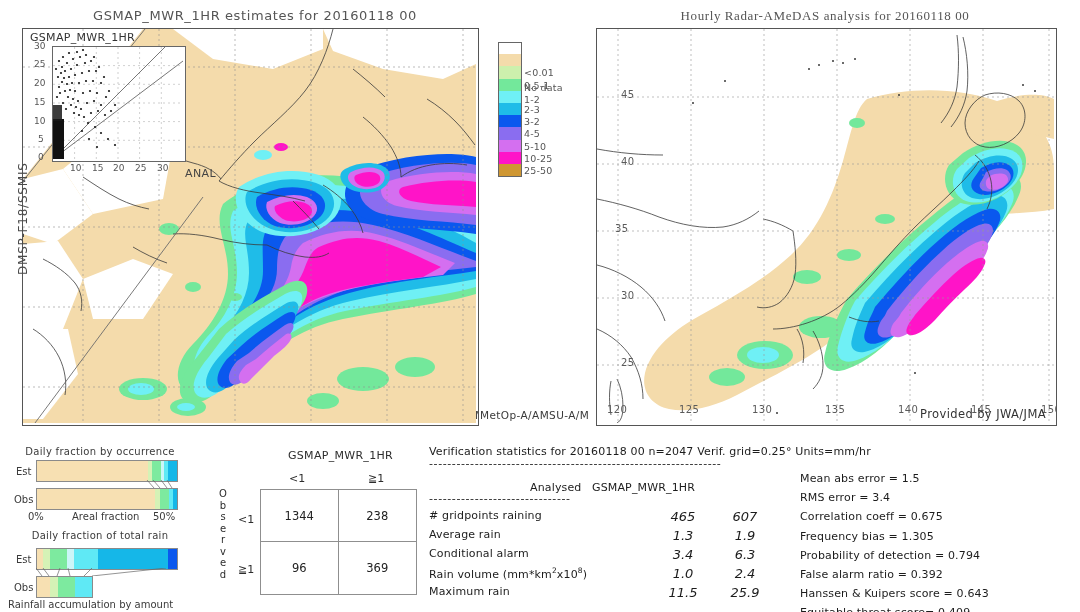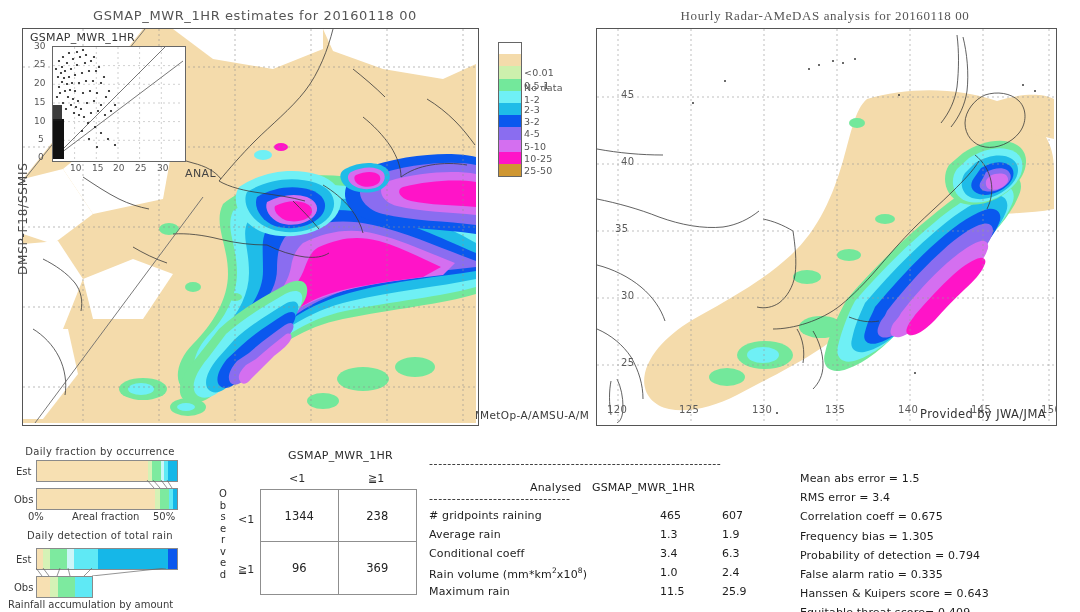--- a/index.html
+++ b/index.html
@@ -109,22 +109,22 @@
   
   .stat-line {
     position: absolute; font-size: 11px; color: #1c1c1c;
     white-space: nowrap; letter-spacing: 0.15px;
   }
   .dash-line {
     position: absolute; font-size: 11px; color: #1c1c1c;
     white-space: nowrap; letter-spacing: 0.6px; overflow: hidden;
   }
   .stat-num {
-    position: absolute; font-size: 11px; color: #1c1c1c;
-    white-space: nowrap; text-align: left;
+    position: absolute; font-size: 13px; color: #1c1c1c;
+    white-space: nowrap; text-align: center; font-style: italic;
   }
   .sup { font-size: 7.5px; vertical-align: super; }
 </style>
 </head>
 <body>
 
 <div id="root">
 
   <div class="panel-title abs" style="left:30px; top:8px; width:450px;">GSMAP_MWR_1HR estimates for 20160118 00</div>
 
@@ -632,21 +632,21 @@
       <line x1="117" y1="0" x2="124" y2="8"></line>
       <line x1="125" y1="0" x2="131" y2="8"></line>
       <line x1="131" y1="0" x2="136" y2="8"></line>
     </g>
   </svg>
 
   <div class="frac-axis" style="left:28px; top:511px;">0%</div>
   <div class="frac-axis" style="left:72px; top:511px;text-align:right;">Areal fraction</div>
   <div class="frac-axis" style="left:153px; top:511px;">50%</div>
 
-  <div class="frac-title" style="left:10px; top:530px; width:180px;">Daily detection of total rain</div>
+  <div class="frac-title" style="left:10px; top:530px; width:180px;">Daily fraction of total rain</div>
 
   <div class="frac-rowlab" style="left:16px; top:554px;">Est</div>
   <div class="frac-bar" id="rain-est" style="left:36px; top:548px; width:140px; height:20px;">
       <div class="frac-seg" style="width: 4.5%; background: rgb(247, 224, 178);"></div>
       <div class="frac-seg" style="width: 5%; background: rgb(213, 242, 182);"></div>
       <div class="frac-seg" style="width: 12%; background: rgb(125, 234, 159);"></div>
       <div class="frac-seg" style="width: 5%; background: rgb(203, 246, 248);"></div>
       <div class="frac-seg" style="width: 17%; background: rgb(95, 233, 245);"></div>
       <div class="frac-seg" style="width: 50%; background: rgb(21, 183, 232);"></div>
       <div class="frac-seg" style="width: 6.5%; background: rgb(10, 88, 238);"></div>
@@ -692,48 +692,49 @@
       <div class="ct-obs-letter" style="position: relative;">d</div>
     </div>
 
   <div class="ct-grid" id="ct-grid" style="left:260px; top:489px; width:155px; height:104px;">
       <div class="ct-cell">1344</div>
       <div class="ct-cell">238</div>
       <div class="ct-cell">96</div>
       <div class="ct-cell">369</div>
     </div>
 
+  <div class="stat-line" style="left:429px; top:445px;">Verification statistics for 20160118 00   n=2047   Verif. grid=0.25°   Units=mm/hr</div>
   <div class="dash-line" style="left:429px; top:457px; width:645px;">----------------------------------------------------------------</div>
 
   <div class="stat-line" style="left:530px; top:481px;">Analysed</div>
   <div class="stat-line" style="left:592px; top:481px;">GSMAP_MWR_1HR</div>
   <div class="dash-line" style="left:429px; top:492px; width:246px;">-------------------------------</div>
 
   <div id="stat-rows">
       <div class="stat-line" style="left: 429px; top: 509px;"># gridpoints raining</div>
       <div class="stat-num" style="left: 660px; width: 46px; top: 509px;">465</div>
       <div class="stat-num" style="left: 722px; width: 46px; top: 509px;">607</div>
       <div class="stat-line" style="left: 429px; top: 528px;">Average rain</div>
       <div class="stat-num" style="left: 660px; width: 46px; top: 528px;">1.3</div>
       <div class="stat-num" style="left: 722px; width: 46px; top: 528px;">1.9</div>
-      <div class="stat-line" style="left: 429px; top: 547px;">Conditional coeff</div>
+      <div class="stat-line" style="left: 429px; top: 547px;">Conditional alarm</div>
       <div class="stat-num" style="left: 660px; width: 46px; top: 547px;">3.4</div>
       <div class="stat-num" style="left: 722px; width: 46px; top: 547px;">6.3</div>
       <div class="stat-line" style="left: 429px; top: 566px;">Rain volume (mm*km<span class="sup">2</span>x10<span class="sup">8</span>)</div>
       <div class="stat-num" style="left: 660px; width: 46px; top: 566px;">1.0</div>
       <div class="stat-num" style="left: 722px; width: 46px; top: 566px;">2.4</div>
       <div class="stat-line" style="left: 429px; top: 585px;">Maximum rain</div>
       <div class="stat-num" style="left: 660px; width: 46px; top: 585px;">11.5</div>
       <div class="stat-num" style="left: 722px; width: 46px; top: 585px;">25.9</div>
     </div>
 
   <div id="score-lines">
       <div class="stat-line" style="left: 800px; top: 472px;">Mean abs error = 1.5</div>
       <div class="stat-line" style="left: 800px; top: 491.2px;">RMS error = 3.4</div>
       <div class="stat-line" style="left: 800px; top: 510.4px; text-align: center;">Correlation coeff = 0.675</div>
       <div class="stat-line" style="left: 800px; top: 529.6px;">Frequency bias = 1.305</div>
       <div class="stat-line" style="left: 800px; top: 548.8px;">Probability of detection = 0.794</div>
-      <div class="stat-line" style="left: 800px; top: 568px;">False alarm ratio = 0.335</div>
+      <div class="stat-line" style="left: 800px; top: 568px;">False alarm ratio = 0.392</div>
       <div class="stat-line" style="left: 800px; top: 587.2px;">Hanssen &amp; Kuipers score = 0.643</div>
       <div class="stat-line" style="left: 800px; top: 606.4px;">Equitable threat score= 0.409</div>
     </div>
 
 </div>
 
 </body></html>

